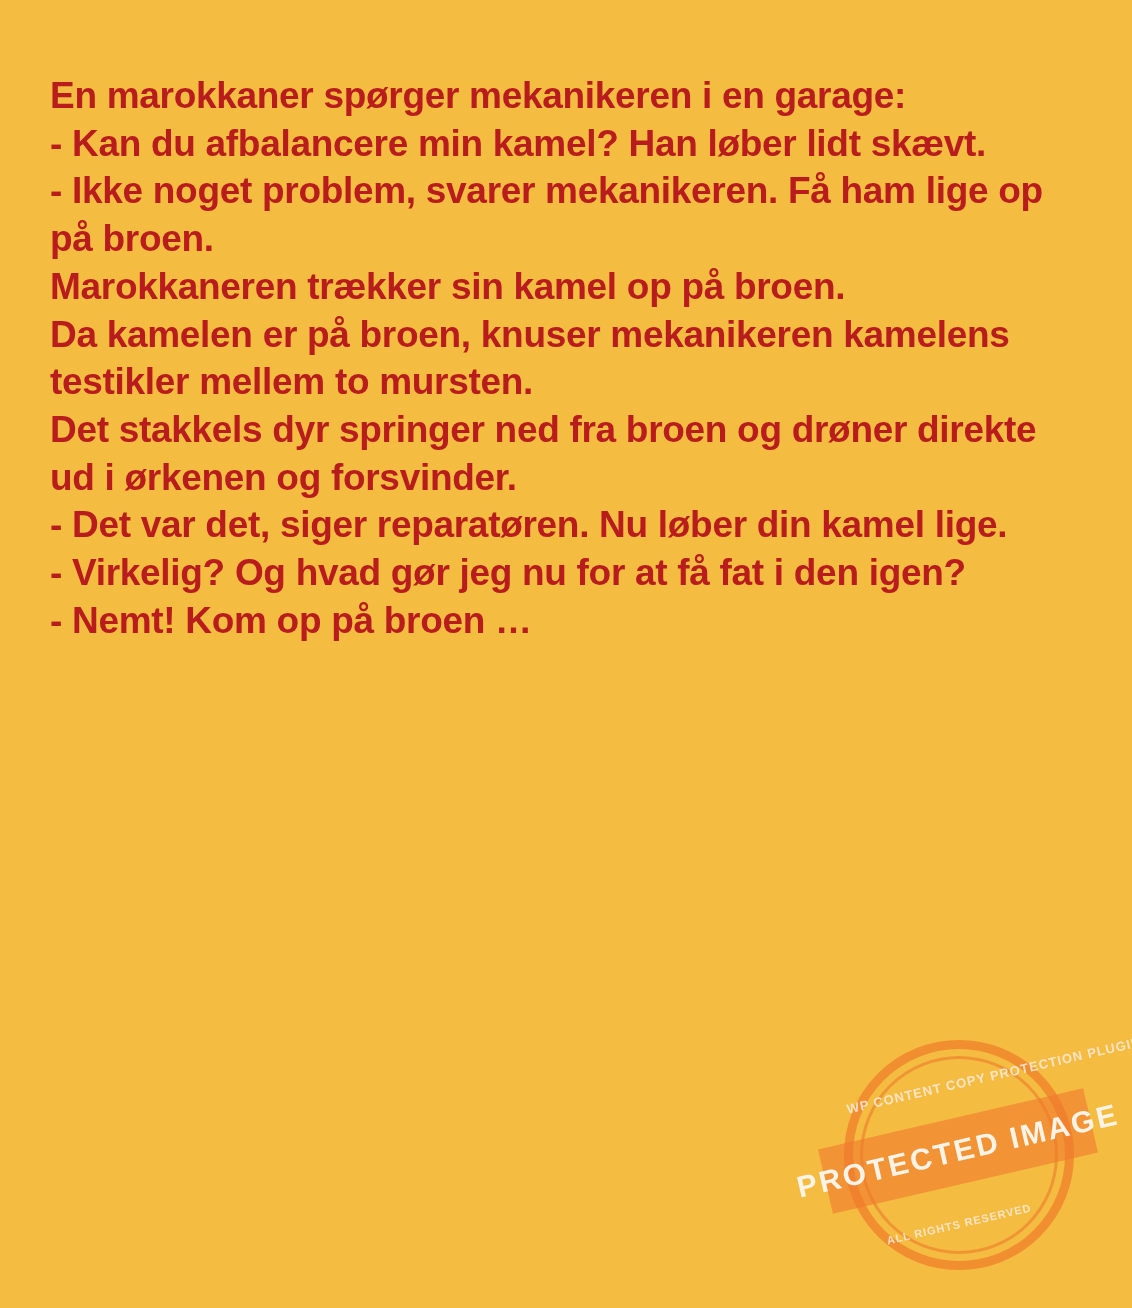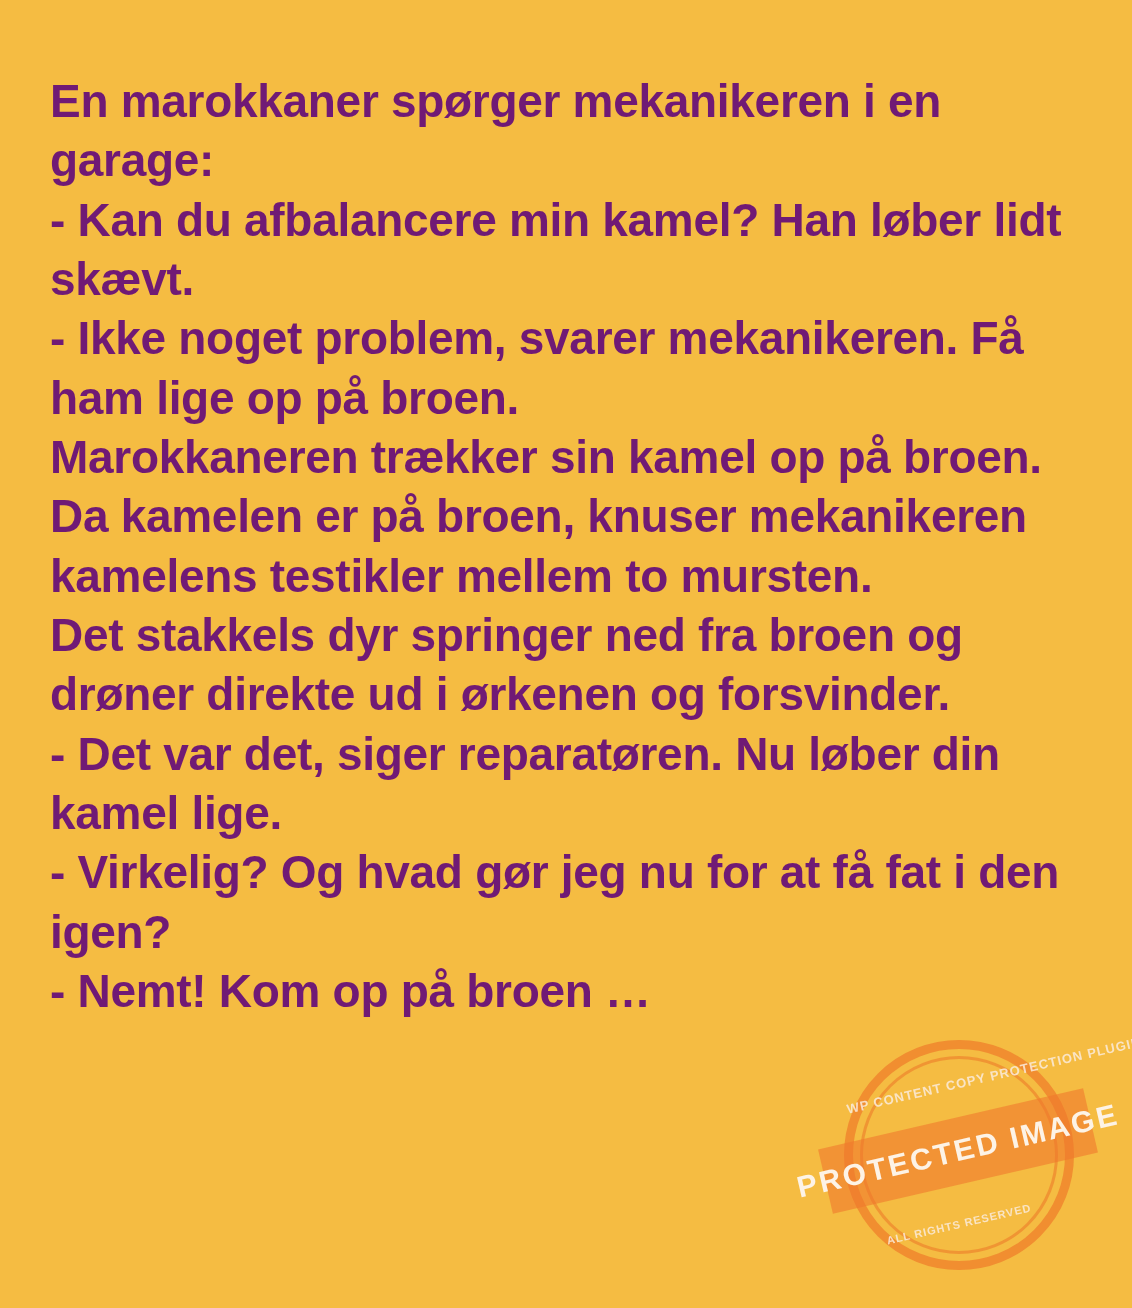--- a/index.html
+++ b/index.html
@@ -18,24 +18,24 @@
     position: absolute;
     left: 0;
     top: 0;
     width: 1132px;
     height: 1308px;
     background: #f5bc42;
     box-sizing: border-box;
     padding: 72px 60px 40px 50px;
   }
   .joke-text {
-    font-size: 46px;
+    font-size: 37px;
     line-height: 1.29;
     font-weight: 700;
-    color: #701a75;
+    color: #b91c1c;
     letter-spacing: -0.3px;
     white-space: pre-wrap;
     word-wrap: break-word;
   }
   
   .watermark {
     position: absolute;
     left: 826px;
     top: 1030px;
     width: 275px;

